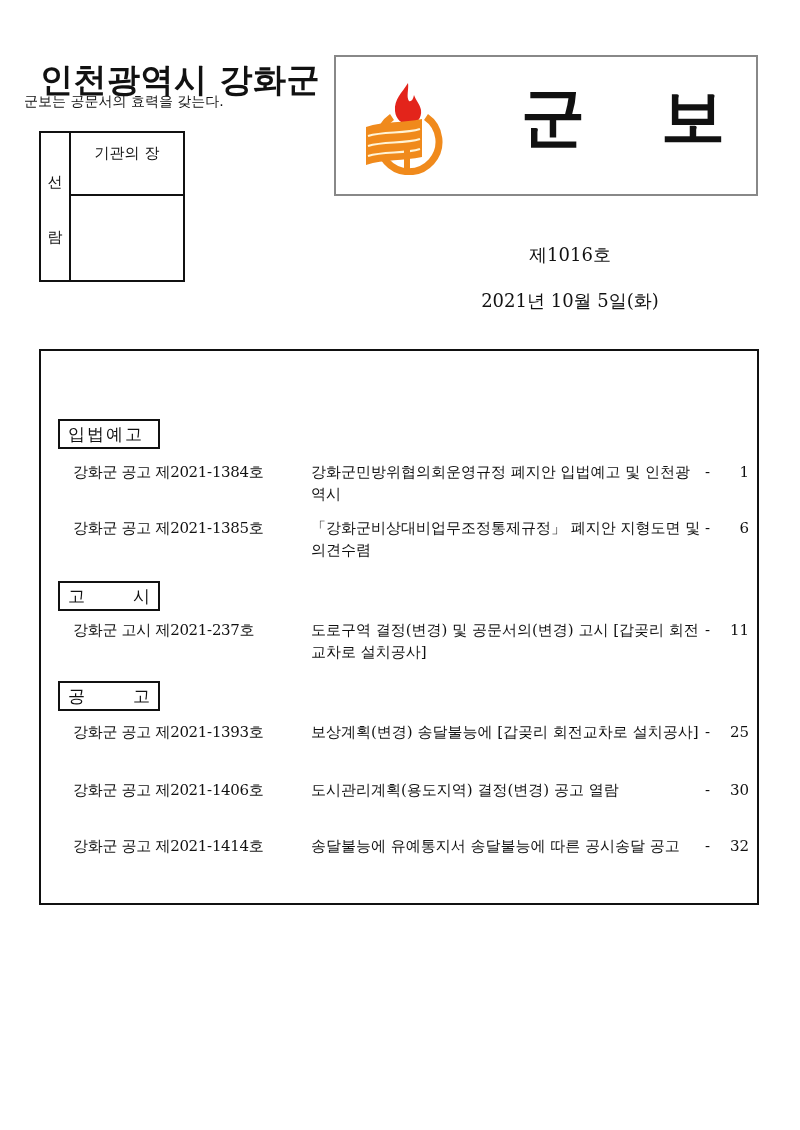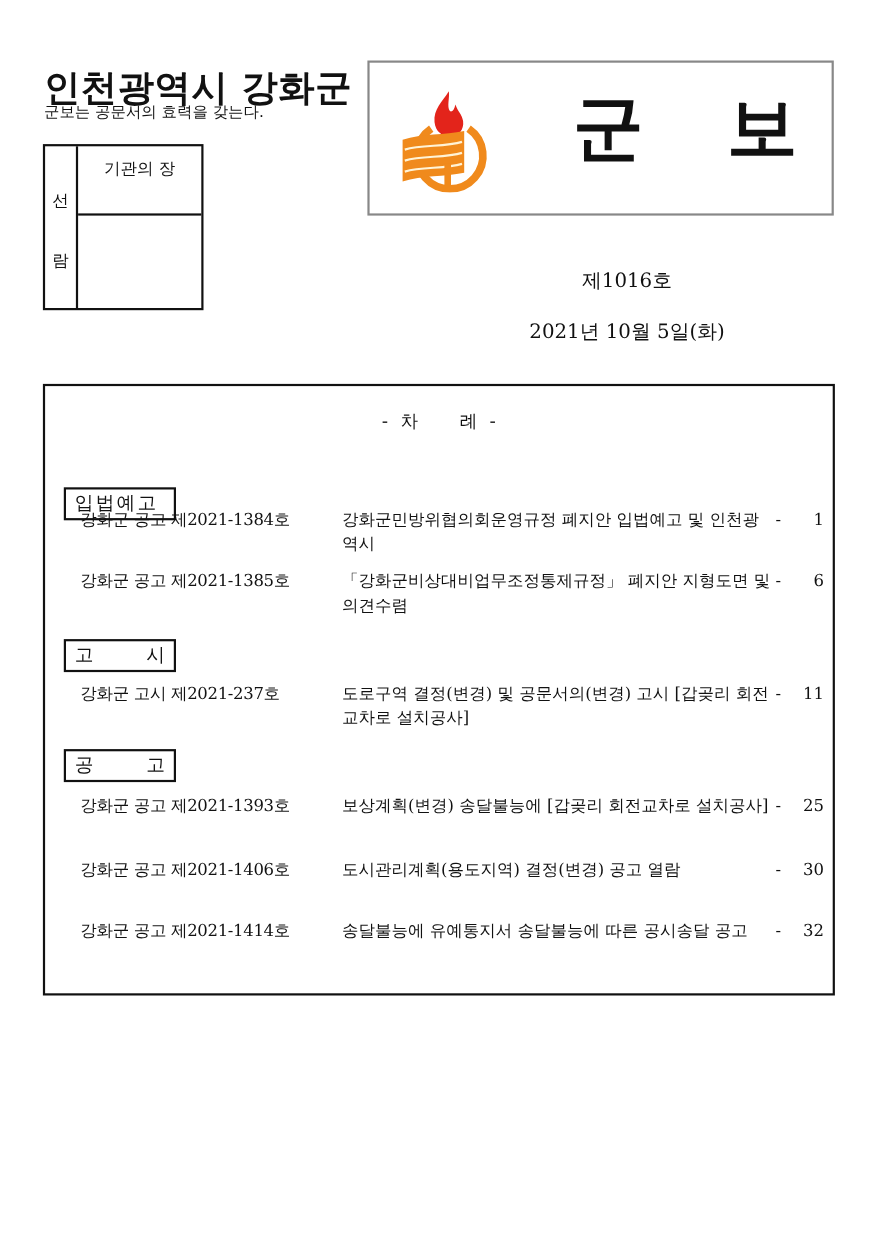--- a/index.html
+++ b/index.html
@@ -1,20 +1,20 @@
 <!DOCTYPE html>
 <html><head>
   <meta charset="utf-8">
   <style>
     * { box-sizing: border-box; margin: 0; padding: 0; }
     html, body { width: 800px; height: 1130px; background: #ffffff; }
     body { position: relative; font-family: "DejaVu Serif", serif; color: #111; overflow: hidden; }
 
     .org-title { position: absolute; left: 40px; top: 58px; font-family: "DejaVu Sans", sans-serif; font-weight: bold; font-size: 33px; letter-spacing: 0.5px; }
-    .org-sub { position: absolute; left: 40px; top: 93px; font-family: "DejaVu Sans", sans-serif; font-size: 14px; text-align: right; }
+    .org-sub { position: absolute; left: 24px; top: 93px; font-family: "DejaVu Sans", sans-serif; font-size: 14px; text-align: right; }
 
     .review-box { position: absolute; left: 39px; top: 131px; width: 146px; height: 151px; border: 2px solid #111; }
     .review-side { position: absolute; left: 0; top: 0; width: 30px; height: 100%; border-right: 2px solid #111; }
     .review-side span { position: absolute; left: 0; width: 28px; text-align: center; font-family: "DejaVu Sans", sans-serif; font-size: 15px; }
     .review-side .c1 { top: 40px; }
     .review-side .c2 { top: 95px; }
     .review-head { position: absolute; left: 30px; top: 0; right: 0; height: 63px; border-bottom: 2px solid #111; text-align: center; padding-top: 11px; font-family: "DejaVu Sans", sans-serif; font-size: 15px; }
 
     .masthead { position: absolute; left: 334px; top: 55px; width: 424px; height: 141px; border: 2px solid #888; background: #fff; }
     .logo { position: absolute; left: 28px; top: 22px; width: 90px; height: 96px; }
@@ -24,21 +24,21 @@
 
     .issue-no { position: absolute; left: 0; width: 1150px; top: 243px; text-align: center; font-size: 18px; }
     .issue-no { left: 330px; width: 480px; }
     .issue-date { position: absolute; left: 330px; width: 480px; top: 289px; text-align: center; font-size: 18px; }
 
     .toc { position: absolute; left: 39px; top: 349px; width: 720px; height: 556px; border: 2px solid #111; }
     .toc-title { position: absolute; left: 0; right: 0; top: 22px; text-align: center; font-family: "DejaVu Sans", sans-serif; font-size: 16px; word-spacing: 6px; }
     .toc-title .sp { display: inline-block; width: 38px; }
 
     .section-label { position: absolute; left: 17px; height: 30px; border: 2px solid #111; font-family: "DejaVu Sans", sans-serif; font-size: 17px; line-height: 26px; padding: 0 8px; }
-    .section-label.s1 { top: 68px; width: 102px; letter-spacing: 2px; margin-top: 24px; }
+    .section-label.s1 { top: 68px; width: 102px; letter-spacing: 2px; }
     .section-label.s2 { top: 230px; width: 102px; display: flex; justify-content: space-between; }
     .section-label.s3 { top: 330px; width: 102px; display: flex; justify-content: space-between; }
 
     .entry { position: absolute; left: 32px; width: 676px; font-size: 15px; line-height: 22px; }
     .entry .ref { position: absolute; left: 0; top: 0; white-space: nowrap; letter-spacing: -0.3px; }
     .entry .desc { position: absolute; left: 238px; top: 0; width: 390px; }
     .entry .dash { position: absolute; left: 632px; top: 0; }
     .entry .page { position: absolute; right: 0; top: 0; text-align: right; }
   </style>
 </head>
@@ -66,23 +66,20 @@
     <rect x="40" y="70" width="6" height="20" fill="#f08a1c"></rect>
   </svg>
   <div class="mast-char a">군</div>
   <div class="mast-char b">보</div>
 </div>
 
 <div class="issue-no">제1016호</div>
 <div class="issue-date">2021년 10월 5일(화)</div>
 
 <div class="toc">
-  <div class="toc-title">
-    <span>- 차</span><span class="sp"></span><span>례 -</span>
-  </div>
 
   <div class="section-label s1">입법예고</div>
 
   <div class="entry" style="top:110px;">
     <span class="ref">강화군 공고 제2021-1384호</span>
     <span class="desc">강화군민방위협의회운영규정 폐지안 입법예고 및 인천광역시</span>
     <span class="dash">-</span>
     <span class="page">1</span>
   </div>
 

